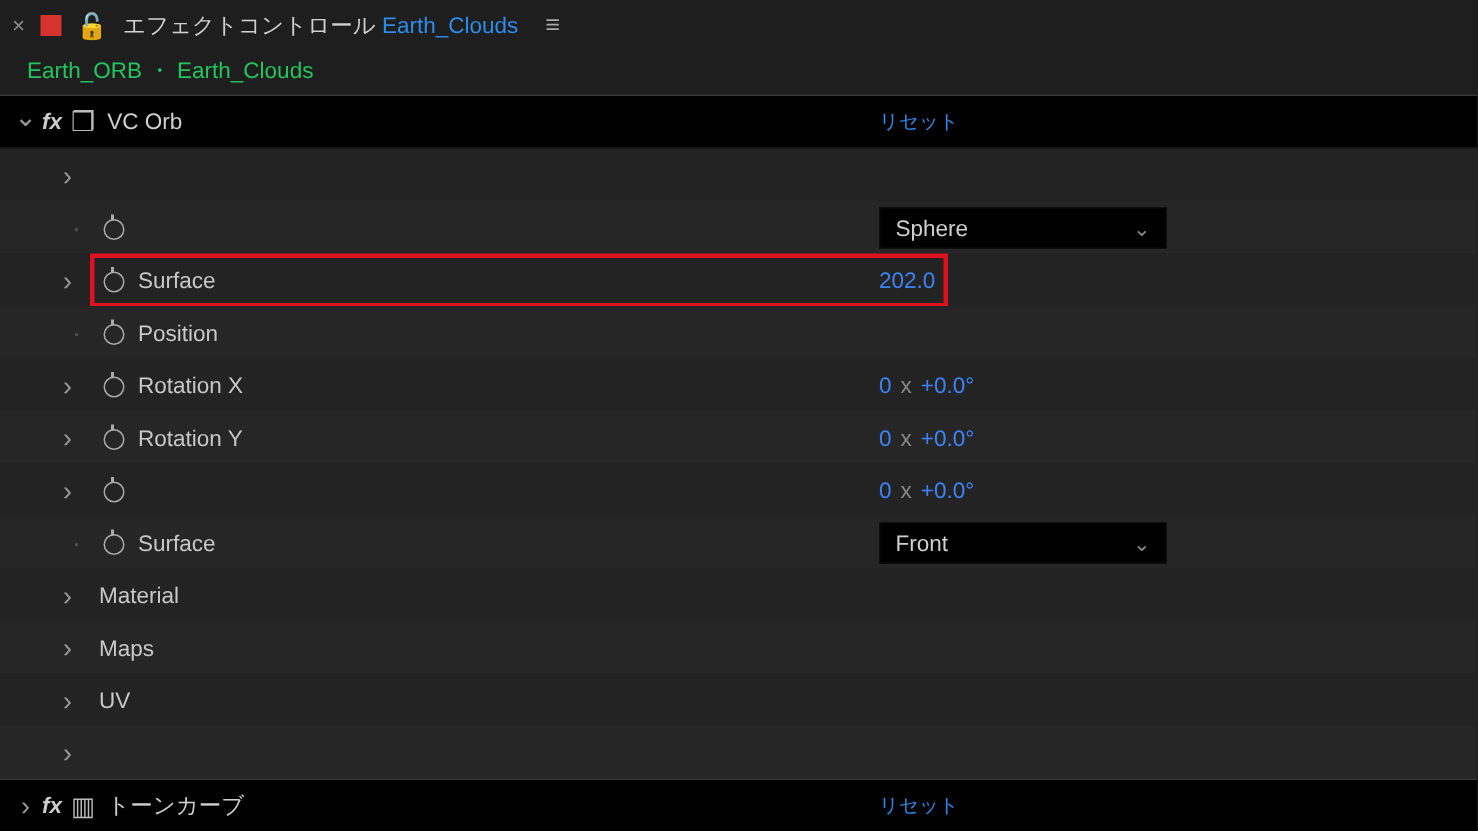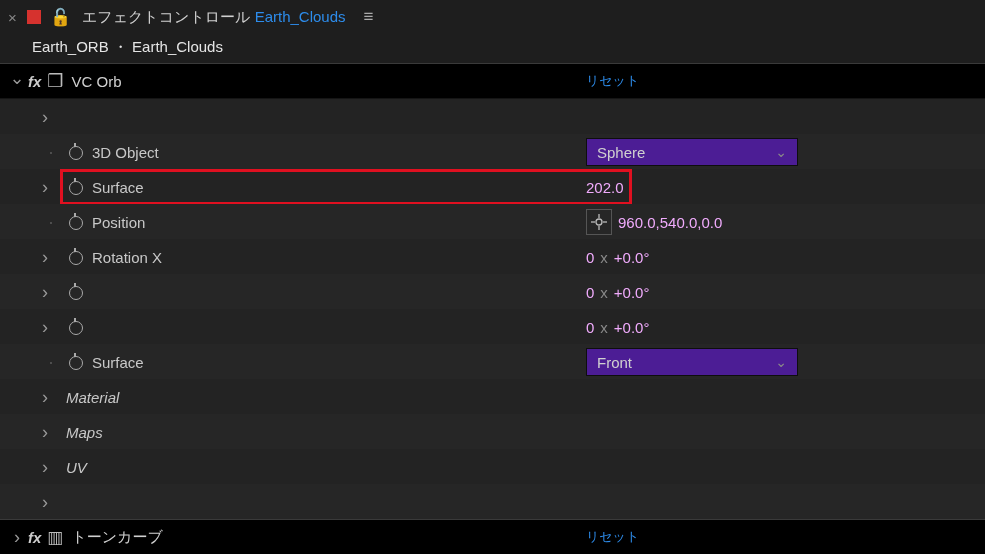--- a/index.html
+++ b/index.html
@@ -22,22 +22,22 @@
   }
   .close-x { color: #888; font-size: 15px; cursor: pointer; }
   .red-sq { width: 14px; height: 14px; background: #d6322e; }
   .lock-open { color: #aaa; font-size: 17px; }
   .panel-title { color: #d0d0d0; font-weight: 300; }
   .panel-title-link { color: #2d8ceb; }
   .hamburger { margin-left: 8px; color: #aaa; font-size: 17px; }
   .spacer { flex: 1; }
 
   .breadcrumb {
-    padding: 4px 18px 6px 32px;
-    color: #e5e5e5;
+    padding: 4px 18px 6px 18px;
+    color: #22c55e;
     font-size: 15px;
     background: #1e1e1e;
   }
 
   .effect-header, .effect-header2 {
     display: flex;
     align-items: center;
     height: 36px;
     padding: 0 8px 0 8px;
     background: #000000;
@@ -90,33 +90,33 @@
     width:16px; height:16px; display:inline-block; position:relative;
   }
   .stopwatch-icon::before{
     content:""; position:absolute; left:2px; top:2px; width:12px; height:12px;
     border:1.5px solid #aaa; border-radius:50%;
   }
   .stopwatch-icon::after{
     content:""; position:absolute; left:7.25px; top:-1px; width:1.5px; height:4px; background:#aaa;
   }
   .col-label { flex: 0 0 480px; color:#c8c8c8; padding-left:4px; }
-  .col-label.group { padding-left: 4px; font-style: italic; }
+  .col-label.group { padding-left: 4px; }
   .col-value {
     position:absolute; left:586px; display:flex; align-items:center; gap:6px;
   }
-  .val-link { color:#f0abfc; cursor:pointer; }
+  .val-link { color:#3b82f6; cursor:pointer; }
   .val-gray { color:#888; }
 
   .select-box {
-    background:#4c1d95;
+    background:#000000;
     border:1px solid #0e0e0e;
     color:#d0d0d0;
     height:28px;
-    width:212px;
+    width:192px;
     display:flex;
     align-items:center;
     padding:0 10px;
     justify-content:space-between;
     cursor:pointer;
   }
   .select-box .chev { color:#888; font-size:14px; }
 
   .crosshair-btn {
     width:26px; height:26px; border:1px solid #555; background:#262626;
@@ -171,21 +171,20 @@
     </div>
 </div>
 
 <div class="prop-row stripe-a">
   <div class="col-twirl">
       <span class="dot">·</span>
     </div>
   <div class="col-stopwatch">
       <span class="stopwatch-icon"></span>
     </div>
-  <div class="col-label">3D Object</div>
   <div class="col-value">
     <div class="select-box">
       <span>Sphere</span>
       <span class="chev">⌄</span>
     </div>
   </div>
 </div>
 
 <div class="prop-row stripe-b" style="position:relative;">
   <div class="col-twirl">
@@ -202,32 +201,20 @@
 </div>
 
 <div class="prop-row stripe-a">
   <div class="col-twirl">
       <span class="dot">·</span>
     </div>
   <div class="col-stopwatch">
       <span class="stopwatch-icon"></span>
     </div>
   <div class="col-label">Position</div>
-  <div class="col-value">
-    <div class="crosshair-btn">
-      <svg width="16" height="16" viewBox="0 0 16 16">
-          <circle cx="8" cy="8" r="3" fill="none" stroke="#bbb" stroke-width="1.3"></circle>
-          <line x1="8" y1="0" x2="8" y2="4" stroke="#bbb" stroke-width="1.3"></line>
-          <line x1="8" y1="12" x2="8" y2="16" stroke="#bbb" stroke-width="1.3"></line>
-          <line x1="0" y1="8" x2="4" y2="8" stroke="#bbb" stroke-width="1.3"></line>
-          <line x1="12" y1="8" x2="16" y2="8" stroke="#bbb" stroke-width="1.3"></line>
-        </svg>
-    </div>
-    <span class="val-link">960.0,540.0,0.0</span>
-  </div>
 </div>
 
 <div class="prop-row stripe-b">
   <div class="col-twirl">
       <span class="twirl right"></span>
     </div>
   <div class="col-stopwatch">
       <span class="stopwatch-icon"></span>
     </div>
   <div class="col-label">Rotation X</div>
@@ -238,20 +225,21 @@
   </div>
 </div>
 
 <div class="prop-row stripe-a">
   <div class="col-twirl">
       <span class="twirl right"></span>
     </div>
   <div class="col-stopwatch">
       <span class="stopwatch-icon"></span>
     </div>
+  <div class="col-label">Rotation Y</div>
   <div class="col-value">
     <span class="val-link">0</span>
       <span class="val-gray">x</span>
       <span class="val-link">+0.0°</span>
   </div>
 </div>
 
 <div class="prop-row stripe-b">
   <div class="col-twirl">
       <span class="twirl right"></span>

